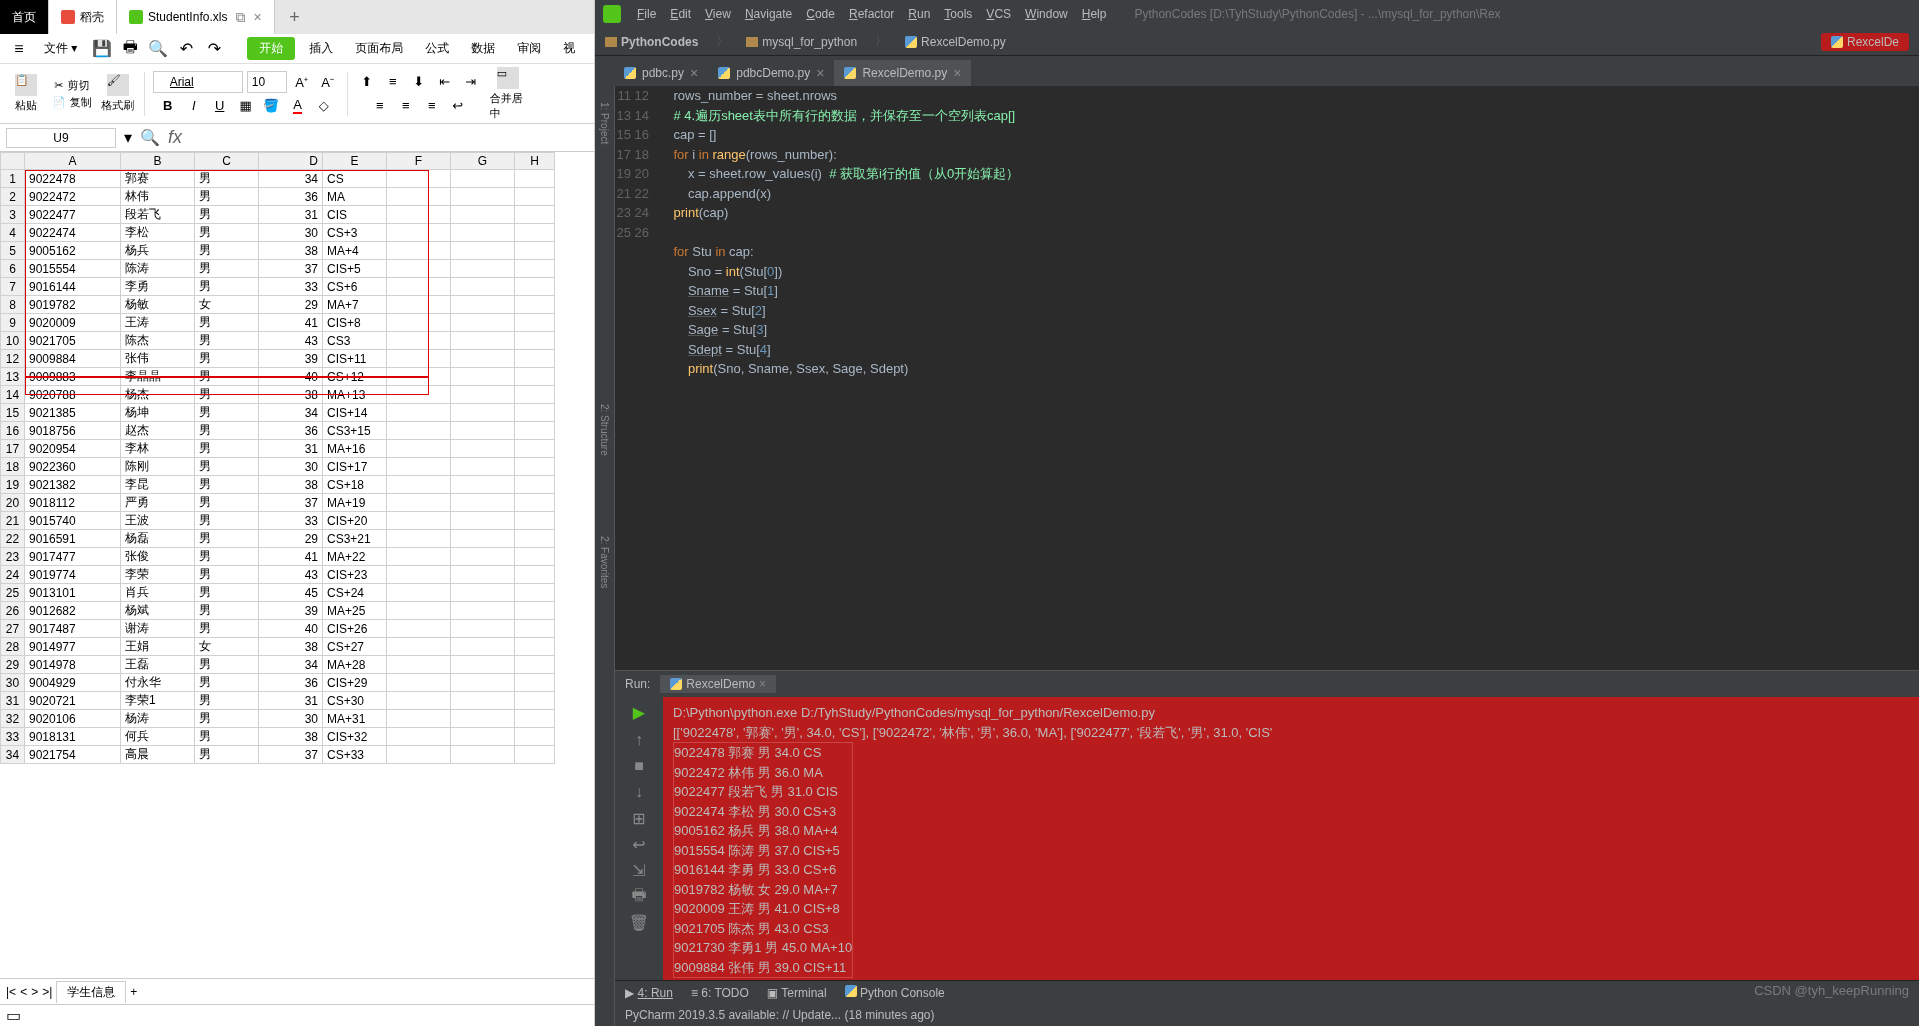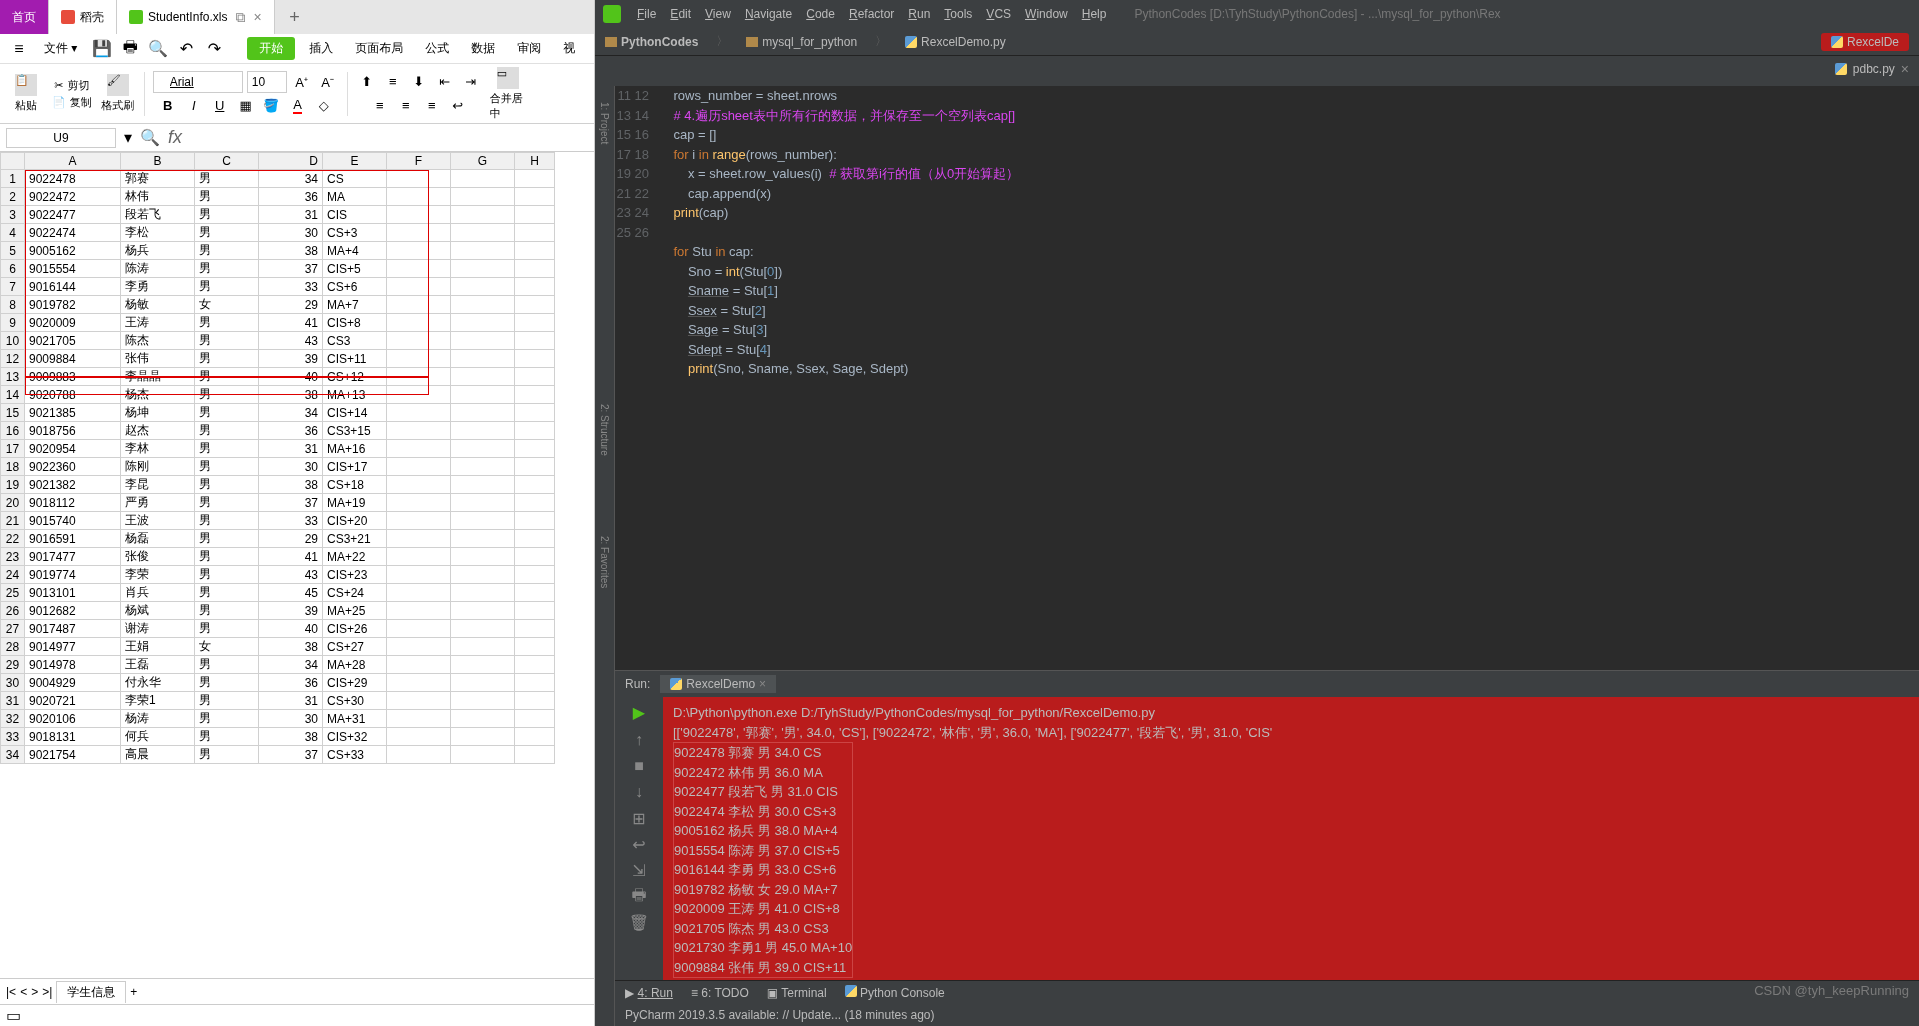--- a/index.html
+++ b/index.html
@@ -3,21 +3,21 @@
 <meta charset="utf-8">
 <style>
 * { margin: 0; padding: 0; box-sizing: border-box; font-family: "Microsoft YaHei", Arial, sans-serif; }
 body { display: flex; width: 1919px; height: 1026px; overflow: hidden; background: #f0f0f0; }
 .left-pane { width: 595px; display: flex; flex-direction: column; background: #fff; border-right: 1px solid #ccc; }
 .right-pane { flex: 1; display: flex; flex-direction: column; background: #2b2b2b; }
 
 
 .wps-tabs { height: 34px; display: flex; background: #e6e6e6; align-items: stretch; }
 .wps-tab { padding: 0 12px; display: flex; align-items: center; font-size: 12px; cursor: pointer; border-right: 1px solid #ccc; }
-.wps-tab.home { background: #a21caf; color: #fff; }
+.wps-tab.home { background: #000000; color: #fff; }
 .wps-tab.dk { background: #fff; }
 .wps-tab.active { background: #fff; }
 .wps-tab .tab-icon { width: 14px; height: 14px; margin-right: 5px; }
 .tab-close { margin-left: 8px; font-size: 14px; color: #888; }
 .tab-add { width: 40px; display: flex; align-items: center; justify-content: center; font-size: 18px; color: #666; }
 
 .ribbon-row1 { height: 30px; display: flex; align-items: center; padding: 0 8px; gap: 6px; background: #fff; border-bottom: 1px solid #e0e0e0; }
 .ribbon-row1 .menu-btn { padding: 2px 8px; font-size: 12px; }
 .ribbon-row1 .icon-btn { width: 22px; height: 22px; display: flex; align-items: center; justify-content: center; }
 .ribbon-row1 .start-btn { background: #52c41a; color: #fff; padding: 3px 12px; border-radius: 3px; font-size: 12px; }
@@ -56,35 +56,35 @@
 .pc-logo { width: 18px; height: 18px; background: #52c41a; border-radius: 3px; margin-right: 8px; }
 .pc-menubar .m { padding: 0 6px; }
 .pc-menubar .m u { text-decoration: underline; }
 .pc-title { margin-left: 20px; color: #777; }
 
 .pc-breadcrumb { height: 28px; display: flex; align-items: center; background: #3c3f41; padding: 0 10px; gap: 18px; color: #bbb; font-size: 12px; border-bottom: 1px solid #222; }
 .pc-breadcrumb .fold { display: flex; align-items: center; gap: 4px; }
 .pc-breadcrumb .sep { color: #666; }
 .run-config { margin-left: auto; background: #b91c1c; padding: 2px 10px; border-radius: 3px; display: flex; align-items: center; gap: 4px; }
 
-.pc-editor-tabs { height: 30px; display: flex; align-items: flex-end; background: #3c3f41; padding-left: 12px; flex-direction: column; }
+.pc-editor-tabs { height: 30px; display: flex; align-items: flex-end; background: #3c3f41; padding-left: 19px; }
 .pc-etab { padding: 5px 10px; font-size: 12px; color: #bbb; display: flex; align-items: center; gap: 6px; }
 .pc-etab.active { background: #4e5254; }
 .pc-etab .py-ico { width: 12px; height: 12px; background: linear-gradient(135deg,#5b9bd5 50%,#ffd966 50%); border-radius: 2px; }
 .pc-etab .cls { color: #888; font-size: 14px; }
 
 .pc-body { flex: 1; display: flex; min-height: 0; }
 .pc-gutter-left { width: 20px; background: #3c3f41; border-right: 1px solid #555; display: flex; flex-direction: column; align-items: center; padding-top: 6px; color: #888; font-size: 10px; }
 .pc-gutter-left .vlabel { writing-mode: vertical-rl; margin-top: 10px; }
 
 .pc-main { flex: 1; display: flex; flex-direction: column; min-height: 0; }
 .pc-editor { flex: 1; display: flex; background: #2b2b2b; overflow: auto; font-family: "Consolas", monospace; font-size: 13px; }
 .ln-col { width: 44px; text-align: right; color: #606366; padding-right: 10px; line-height: 19.5px; user-select: none; }
 .code-col { flex: 1; color: #a9b7c6; line-height: 19.5px; white-space: pre; }
-.kw { color: #cc7832; } .cmt { color: #d946ef; } .fn { color: #ffc66d; }
+.kw { color: #cc7832; } .cmt { color: #86efac; } .fn { color: #ffc66d; }
 .num { color: #6897bb; }
 .ul { text-decoration: underline; text-decoration-color: #555; }
 
 .pc-run-panel { height: 310px; display: flex; flex-direction: column; background: #b91c1c; border-top: 1px solid #555; }
 .run-header { height: 26px; display: flex; align-items: center; background: #3c3f41; padding: 0 10px; gap: 10px; color: #bbb; font-size: 12px; }
 .run-body { flex: 1; display: flex; min-height: 0; }
 .run-toolbar { width: 48px; background: #3c3f41; display: flex; flex-direction: column; align-items: center; padding-top: 6px; gap: 10px; }
 .run-toolbar .tb { width: 16px; height: 16px; color: #888; display: flex; align-items: center; justify-content: center; }
 .run-output { flex: 1; padding: 6px 10px; font-family: "Consolas", monospace; font-size: 13px; color: #bbb; overflow: auto; }
 .run-output .line { white-space: pre; line-height: 19.5px; }

